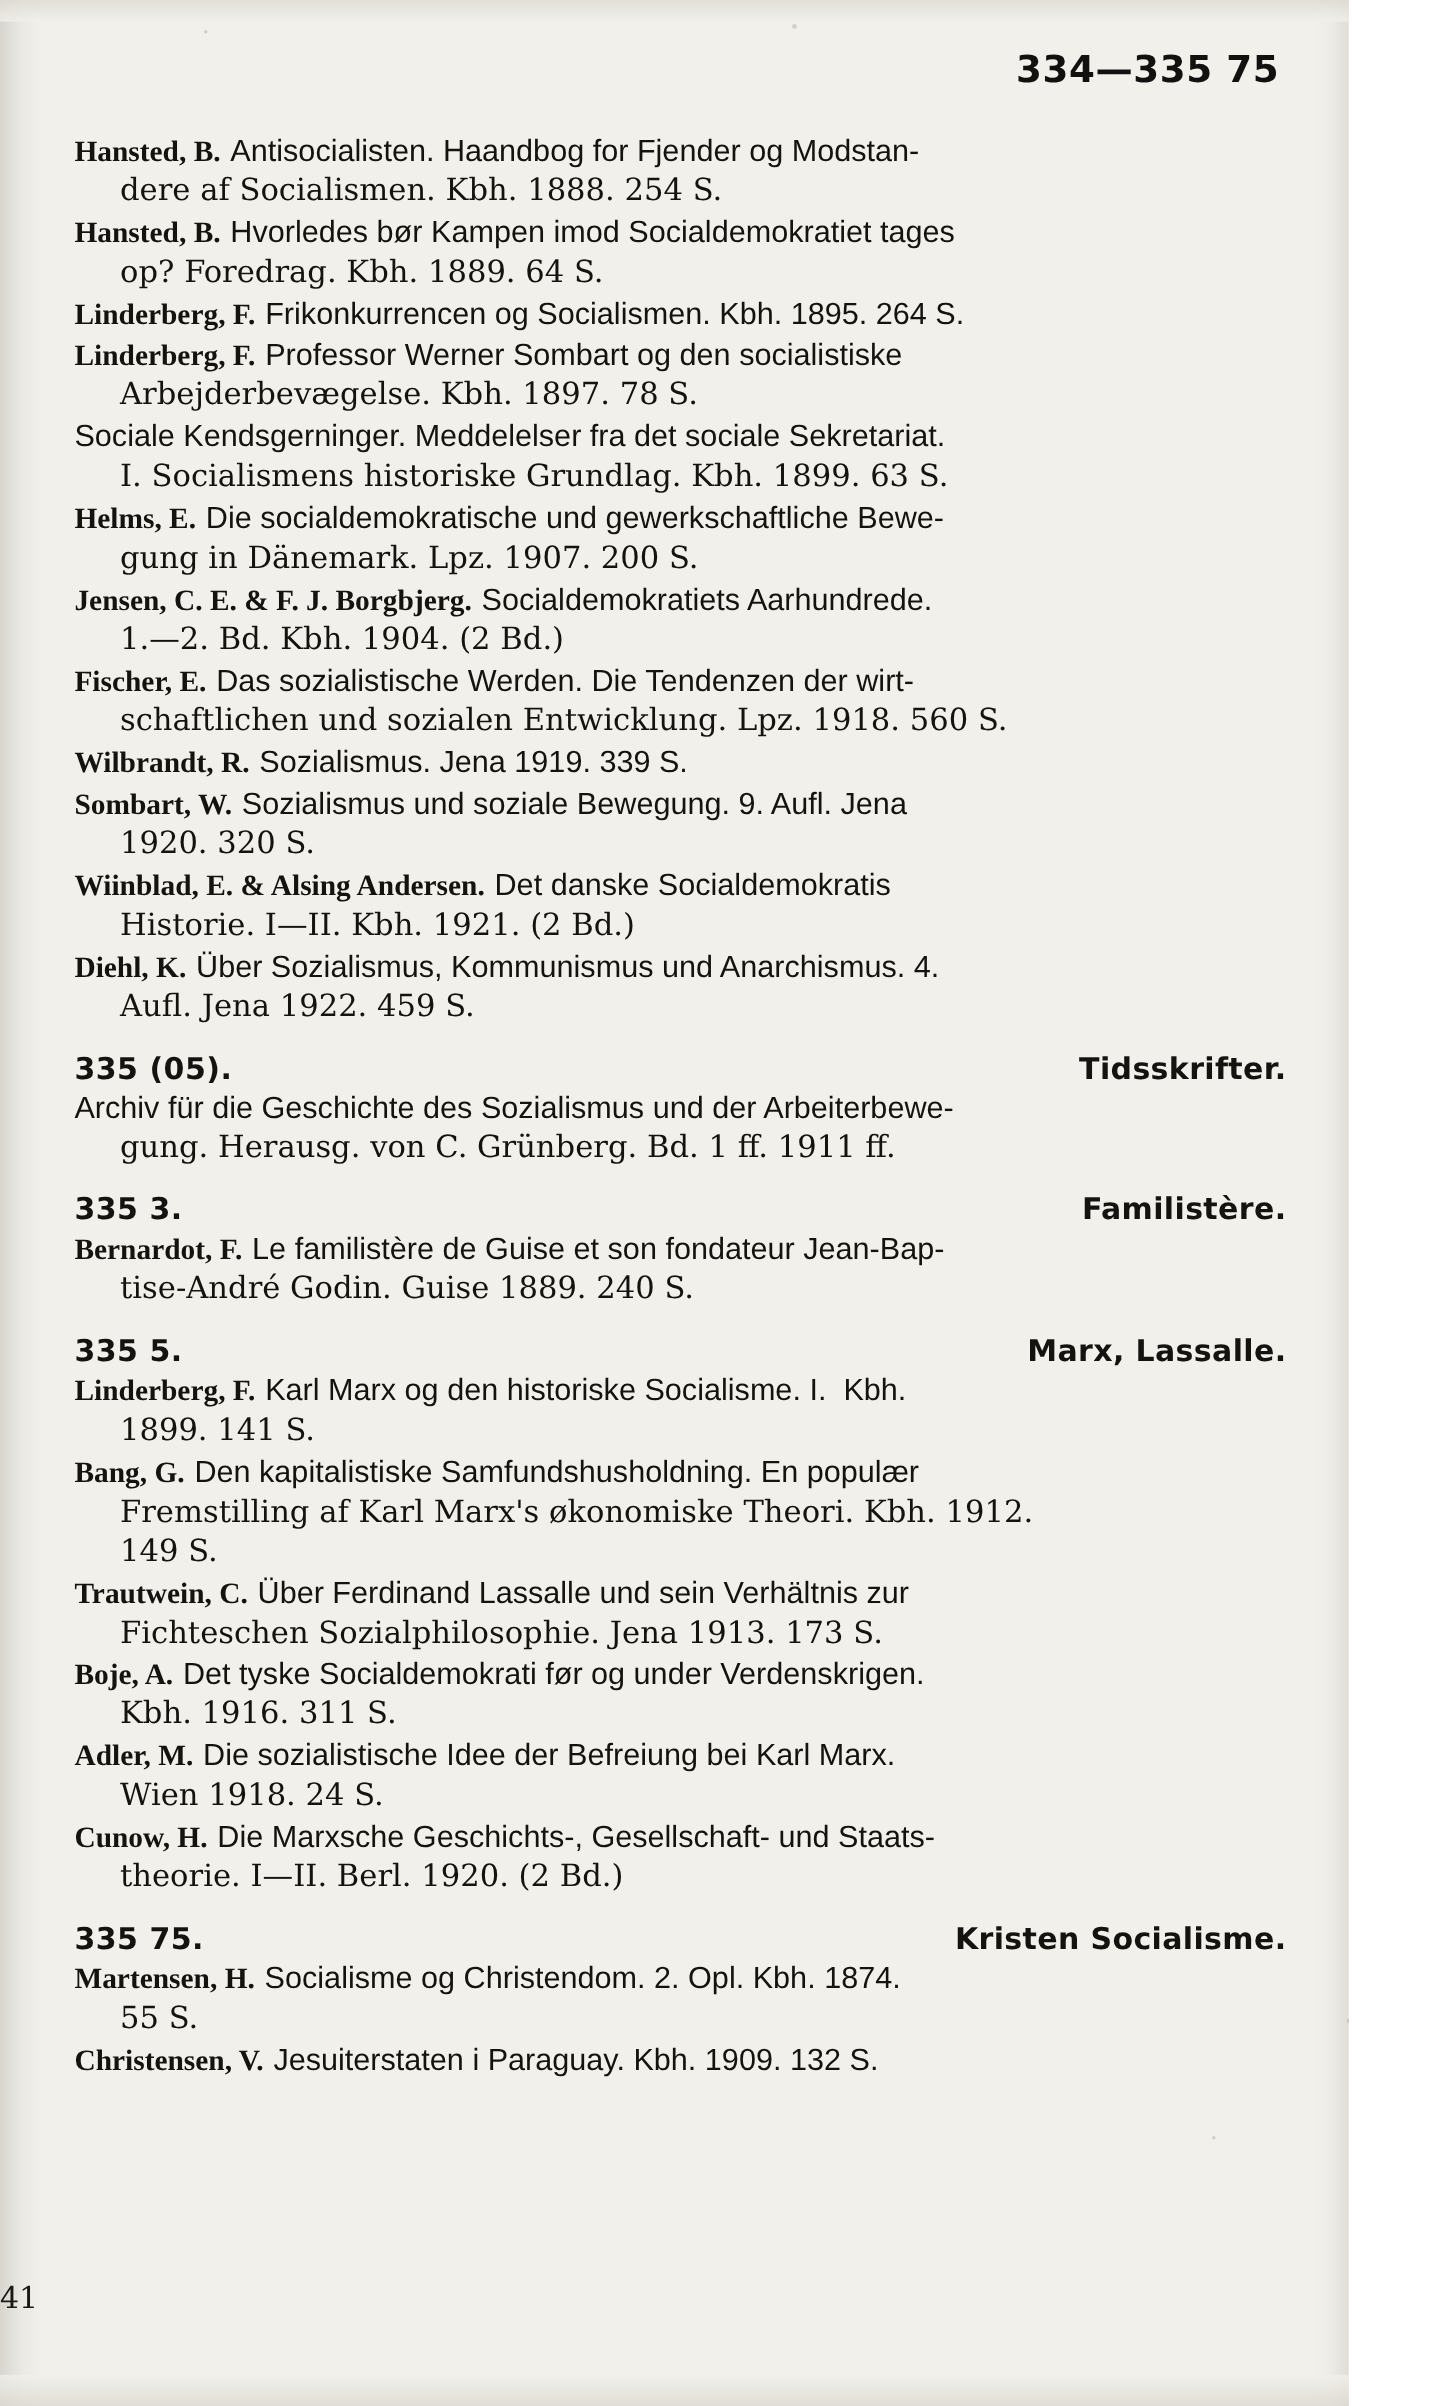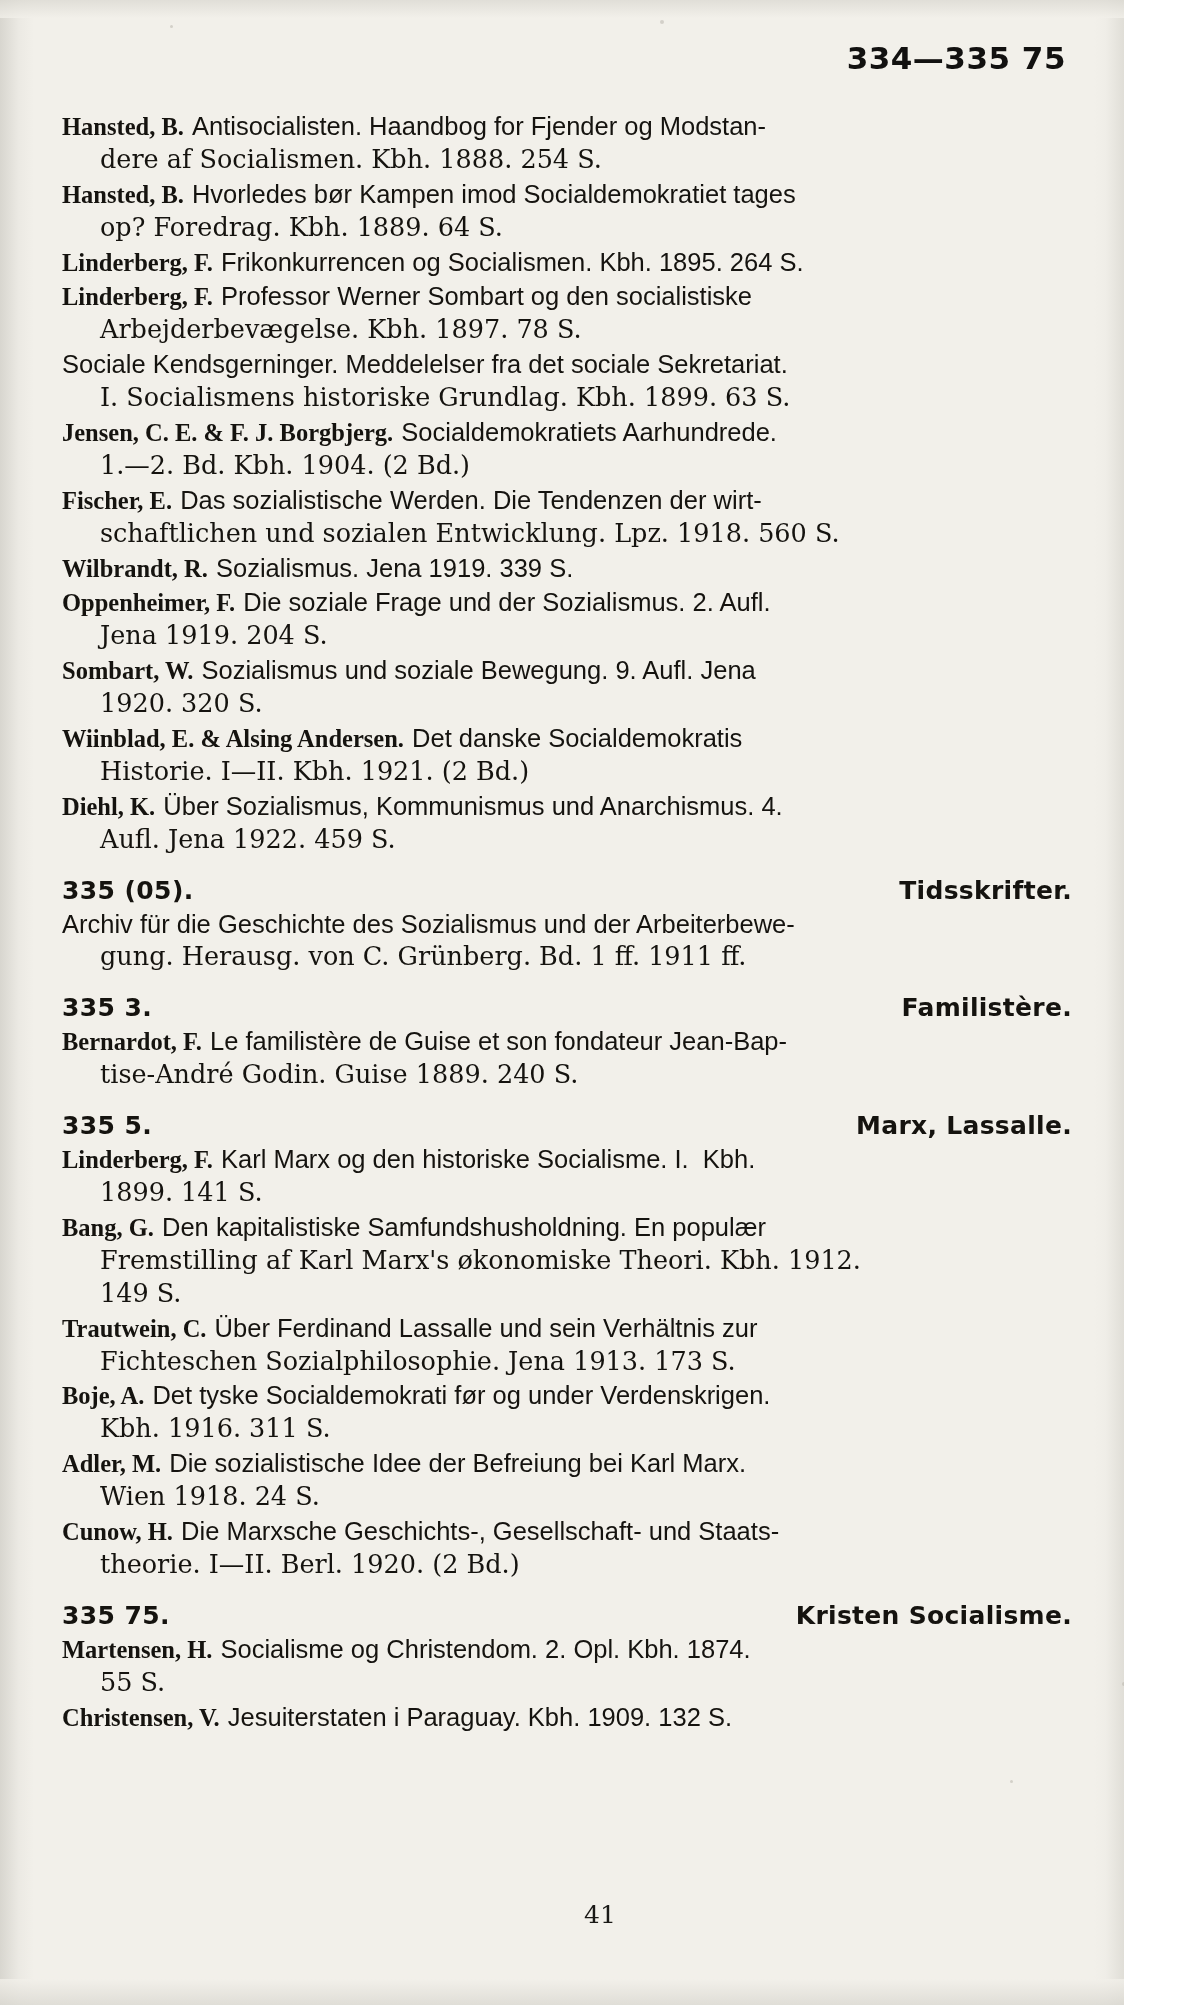--- a/index.html
+++ b/index.html
@@ -108,21 +108,21 @@
   }
   .section-head .label {
     letter-spacing: 0.3px;
   }
 
   .folio {
     position: absolute;
     top: 1900px;
     left: 0;
     width: 1200px;
-    text-align: center;
+    text-align: left;
     font-family: "DejaVu Serif", serif;
     font-size: 25px;
     color: #1a1916;
   }
   .speck {
     position: absolute;
     background: #b9b6ad;
     border-radius: 50%;
     opacity: .55;
   }
@@ -162,39 +162,39 @@
     <div class="entry">
       <span class="ln first"><span class="au">Linderberg, F.</span> <span class="plain">Professor Werner Sombart og den socialistiske</span></span>
       <span class="ln">Arbejderbevægelse. Kbh. 1897. 78 S.</span>
     </div>
 
     <div class="entry">
       <span class="ln first"><span class="plain">Sociale Kendsgerninger. Meddelelser fra det sociale Sekretariat.</span></span>
       <span class="ln">I. Socialismens historiske Grundlag. Kbh. 1899. 63 S.</span>
     </div>
 
+    <div class="entry">
+      <span class="ln first"><span class="au">Helms, E.</span> <span class="plain">Die socialdemokratische und gewerkschaftliche Bewe-</span></span>
+      <span class="ln">gung in Dänemark. Lpz. 1907. 200 S.</span>
+    </div>
 
     <div class="entry">
       <span class="ln first"><span class="au">Jensen, C. E. &amp; F. J. Borgbjerg.</span> <span class="plain">Socialdemokratiets Aarhundrede.</span></span>
       <span class="ln">1.—2. Bd. Kbh. 1904. (2 Bd.)</span>
     </div>
 
     <div class="entry">
       <span class="ln first"><span class="au">Fischer, E.</span> <span class="plain">Das sozialistische Werden. Die Tendenzen der wirt-</span></span>
       <span class="ln">schaftlichen und sozialen Entwicklung. Lpz. 1918. 560 S.</span>
     </div>
 
     <div class="entry">
       <span class="ln first"><span class="au">Wilbrandt, R.</span> <span class="plain">Sozialismus. Jena 1919. 339 S.</span></span>
     </div>
 
-    <div class="entry">
-      <span class="ln first"><span class="au">Oppenheimer, F.</span> <span class="plain">Die soziale Frage und der Sozialismus. 2. Aufl.</span></span>
-      <span class="ln">Jena 1919. 204 S.</span>
-    </div>
 
     <div class="entry">
       <span class="ln first"><span class="au">Sombart, W.</span> <span class="plain">Sozialismus und soziale Bewegung. 9. Aufl. Jena</span></span>
       <span class="ln">1920. 320 S.</span>
     </div>
 
     <div class="entry">
       <span class="ln first"><span class="au">Wiinblad, E. &amp; Alsing Andersen.</span> <span class="plain">Det danske Socialdemokratis</span></span>
       <span class="ln">Historie. I—II. Kbh. 1921. (2 Bd.)</span>
     </div>

